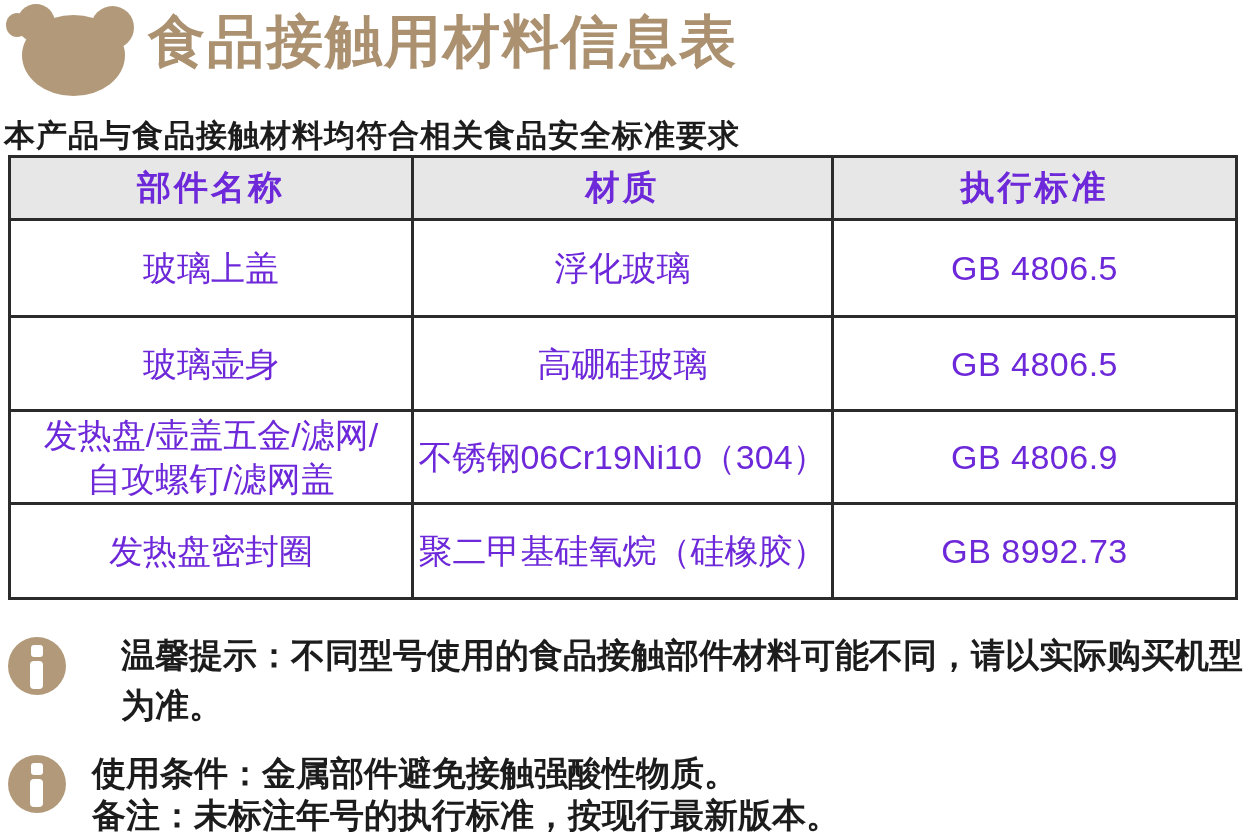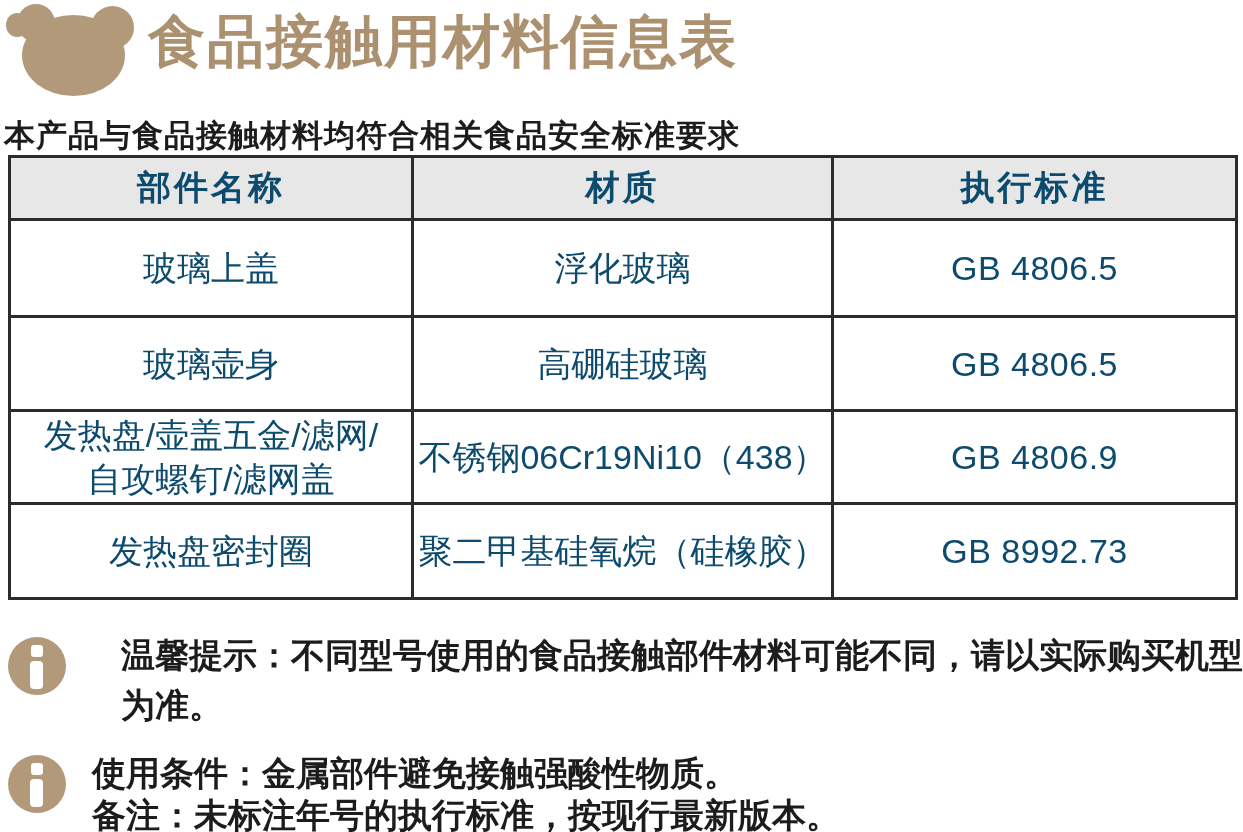--- a/index.html
+++ b/index.html
@@ -53,21 +53,21 @@
     border-collapse: collapse;
     table-layout: fixed;
   }
   .materials-table col.c1 { width: 403px; }
   .materials-table col.c2 { width: 420px; }
   .materials-table col.c3 { width: 404px; }
   .materials-table th, .materials-table td {
     border: 3px solid #2b2b2b;
     text-align: center;
     vertical-align: middle;
-    color: #0c4a6e;
+    color: #6d28d9;
   }
   .materials-table th {
     background: #e7e7e7;
     height: 63px;
     font-size: 34px; font-weight: 700; letter-spacing: 3px;
   }
   .materials-table td {
     background: #ffffff;
     font-size: 34px; font-weight: 400;
     line-height: 44px;
@@ -142,21 +142,21 @@
             <div>玻璃壶身</div>
           </td>
       <td>高硼硅玻璃</td>
       <td class="std">GB 4806.5</td>
     </tr>
     <tr class="r3">
       <td>
         <div>发热盘/壶盖五金/滤网/</div>
         <div>自攻螺钉/滤网盖</div>
       </td>
-      <td>不锈钢06Cr19Ni10（438）</td>
+      <td>不锈钢06Cr19Ni10（304）</td>
       <td class="std">GB 4806.9</td>
     </tr>
     <tr class="r4">
       <td>
             <div>发热盘密封圈</div>
           </td>
       <td>聚二甲基硅氧烷（硅橡胶）</td>
       <td class="std">GB 8992.73</td>
     </tr>
   </tbody>

